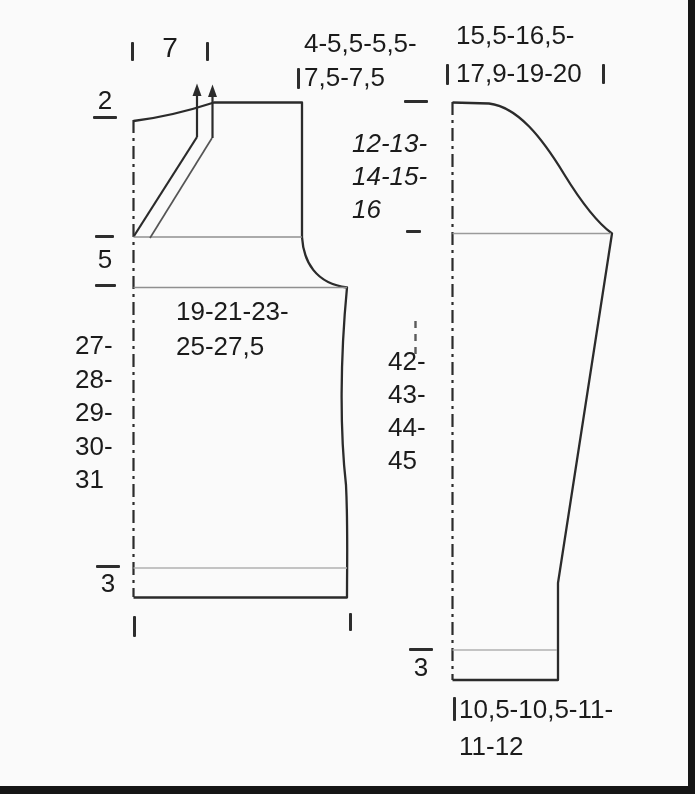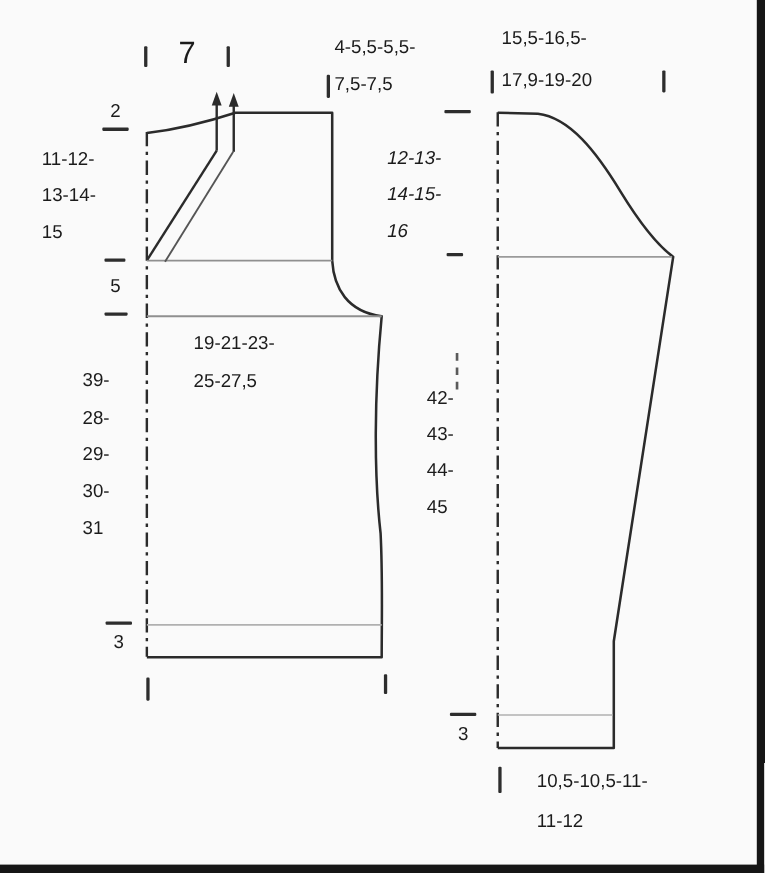--- a/index.html
+++ b/index.html
@@ -8,21 +8,21 @@
     width:695px;height:794px;
     background:#fafafa;
     overflow:hidden;
     font-family:"Liberation Sans", sans-serif;
     color:#1b1b1b;
   }
   #shapes{position:absolute;left:0;top:0;z-index:1;}
   .lbl{
     position:absolute;
     z-index:2;
-    font-size:17px;
+    font-size:26px;
     line-height:33px;
     white-space:pre-line;
     letter-spacing:0px;
   }
   .tick-v{
     position:absolute;z-index:2;
     width:2.6px;background:#2d2d2d;border-radius:1px;
   }
   .tick-h{
     position:absolute;z-index:2;
@@ -88,33 +88,30 @@
   <div class="tick-h" style="left:95px;top:284px;width:21px;"></div>
   <div class="tick-h" style="left:96px;top:565px;width:24px;"></div>
   <div class="tick-h" style="left:404px;top:100px;width:24px;"></div>
   <div class="tick-h" style="left:406px;top:230px;width:15px;"></div>
   <div class="tick-h" style="left:409px;top:648px;width:24px;"></div>
 
   <div class="lbl" style="left:150px;top:31px;width:40px;text-align:center;font-size:28px;">7</div>
 
   <div class="lbl" style="left:92px;top:84px;width:26px;text-align:center;">2</div>
 
-  <div class="lbl" style="left:38px;top:128px;">11-12-
-13-14-
-15</div>
 
   <div class="lbl" style="left:92px;top:243px;width:26px;text-align:center;">5</div>
 
   <div class="lbl" style="left:304px;top:26px;line-height:34px;">4-5,5-5,5-
 7,5-7,5</div>
 
   <div class="lbl" style="left:176px;top:294px;line-height:35px;">19-21-23-
 25-27,5</div>
 
-  <div class="lbl" style="left:75px;top:329px;line-height:33.5px;">39-
+  <div class="lbl" style="left:75px;top:329px;line-height:33.5px;">27-
 28-
 29-
 30-
 31</div>
 
   <div class="lbl" style="left:96px;top:567px;width:24px;text-align:center;">3</div>
 
 
   <div class="lbl" style="left:456px;top:16px;line-height:38px;">15,5-16,5-
 17,9-19-20</div>
@@ -123,19 +120,19 @@
 14-15-
 16</div>
 
   <div class="lbl" style="left:388px;top:345px;">42-
 43-
 44-
 45</div>
 
   <div class="lbl" style="left:408px;top:651px;width:26px;text-align:center;">3</div>
 
-  <div class="lbl" style="left:459px;top:691px;line-height:37px;margin-left:29px;">10,5-10,5-11-
+  <div class="lbl" style="left:459px;top:691px;line-height:37px;">10,5-10,5-11-
 11-12</div>
 
   <div class="edge" style="left:688px;top:0;width:7px;height:794px;"></div>
   <div class="edge" style="left:0;top:786px;width:695px;height:8px;"></div>
 
 </div>
 
 </body></html>

